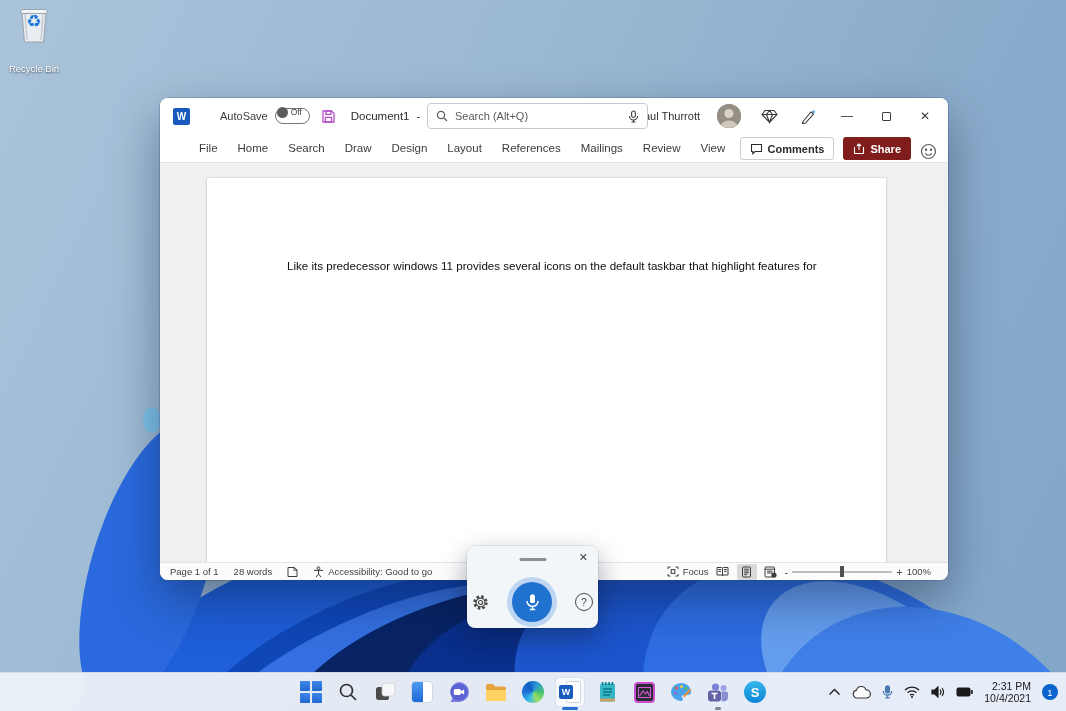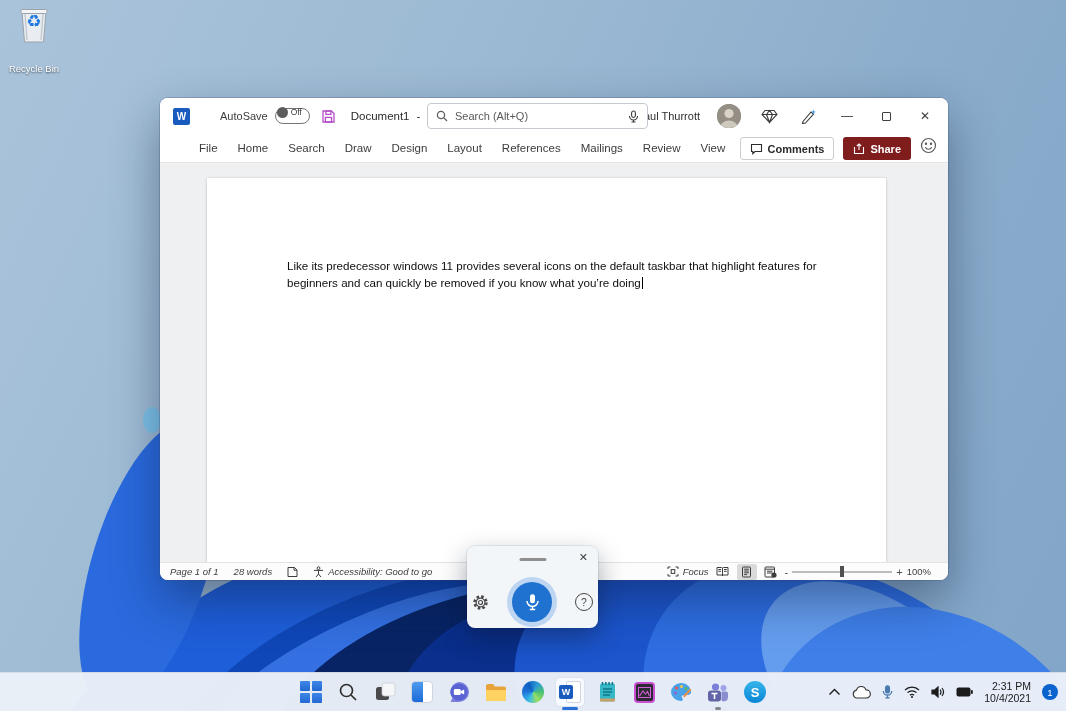--- a/index.html
+++ b/index.html
@@ -40,36 +40,36 @@
 
   .tb-right { margin-left:auto; display:flex; align-items:center; gap:17px; }
   .user-name { font-size:11px; color:#2f2f2f; }
   .avatar { width:24px; height:24px; border-radius:50%; overflow:hidden; background:#8f8a82; }
   .winctl { width:22px; height:22px; display:flex; align-items:center; justify-content:center; color:#3f3f3f; font-size:12px; }
   .max-box { width:9px; height:9px; border:1.2px solid #3f3f3f; border-radius:1px; }
 
   .tabrow { height:29px; flex:0 0 29px; display:flex; align-items:center; padding-left:29px; background:#fff;
             border-bottom:1px solid #e2e2e2; position:relative; }
   .tab { padding:0 10px; font-size:11.5px; color:#3c3c3c; }
-  .tabrow-right { position:absolute; right:11px; top:3px; display:flex; align-items:flex-start; gap:9px; }
+  .tabrow-right { position:absolute; right:11px; top:3px; display:flex; align-items:flex-end; gap:9px; }
   .btn-comments { height:23px; display:flex; align-items:center; gap:5px; padding:0 9px; background:#fff;
                   border:1px solid #cdcdcd; border-radius:3px; font-size:11px; font-weight:bold; color:#2b2b2b; }
   .btn-share { height:23px; display:flex; align-items:center; gap:5px; padding:0 10px; background:#7f1d1d;
                border-radius:3px; font-size:11px; font-weight:bold; color:#fff; }
 
   .docarea { flex:1; position:relative; background:#eff0f2; overflow:hidden; border-top:1px solid #f3f3f3; }
   .page { position:absolute; left:47px; top:14px; width:679px; height:620px; background:#fff;
           box-shadow:0 1px 3px rgba(0,0,0,.16), 0 0 0 1px rgba(0,0,0,.03); }
   .doc-text { padding:80px 0 0 80px; font-size:11.6px; line-height:16.5px; color:#0e0e0e; }
   .doc-line { white-space:nowrap; }
   .caret { display:inline-block; width:1px; height:12px; background:#000; vertical-align:-2px; margin-left:1px; }
 
   .statusbar { height:18px; flex:0 0 18px; background:#fcfcfc; border-top:1px solid #e3e3e3; display:flex; align-items:center;
                padding:0 10px; gap:15px; font-size:9.5px; color:#3d3d3d; position:relative; }
-  .sb-item { display:flex; align-items:center; gap:4px;font-style:italic; }
+  .sb-item { display:flex; align-items:center; gap:4px; }
   .sb-right { position:absolute; right:17px; top:0; height:100%; display:flex; align-items:center; gap:4px; }
   .view-btn { width:20px; height:16px; display:flex; align-items:center; justify-content:center; border-radius:2px; }
   .view-btn.active { background:#dadada; }
   .zoom-track { width:100px; height:2px; background:#bdbdbd; position:relative; }
   .zoom-thumb { position:absolute; left:50%; top:-4.5px; width:4px; height:11px; background:#4f4f4f; transform:translateX(-50%); }
   .zoom-sign { font-size:11px; color:#4f4f4f; }
 
   
   .vt { position:absolute; left:467px; top:546px; width:131px; height:82px; z-index:8; background:#f3f6f9;
         border-radius:8px; box-shadow:0 10px 26px rgba(10,20,45,.38), 0 0 0 1px rgba(0,0,0,.07); }
@@ -246,21 +246,20 @@
           <path d="M5.3 10.3 a3.6 3.6 0 0 0 6.4 0"></path>
         </svg>
       </span>
     </div>
   </div>
 
   <div class="docarea">
     <div class="page">
       <div class="doc-text">
         <div class="doc-line">Like its predecessor windows 11 provides several icons on the default taskbar that highlight features for</div>
-        <div class="doc-line"><span>beginners and can quickly be removed if you know what you’re doing</span><span class="caret"></span></div>
       </div>
     </div>
   </div>
 
   <div class="statusbar">
     <span class="sb-item">Page 1 of 1</span>
     <span class="sb-item">28 words</span>
     <span class="sb-item">
       <svg width="11" height="12" viewBox="0 0 11 12" fill="none" stroke="#3d3d3d" stroke-width="1">
         <path d="M1 1.5 H7.5 L10 4 V10.5 H1 Z M7 1.5 V4.2 H10"></path>

